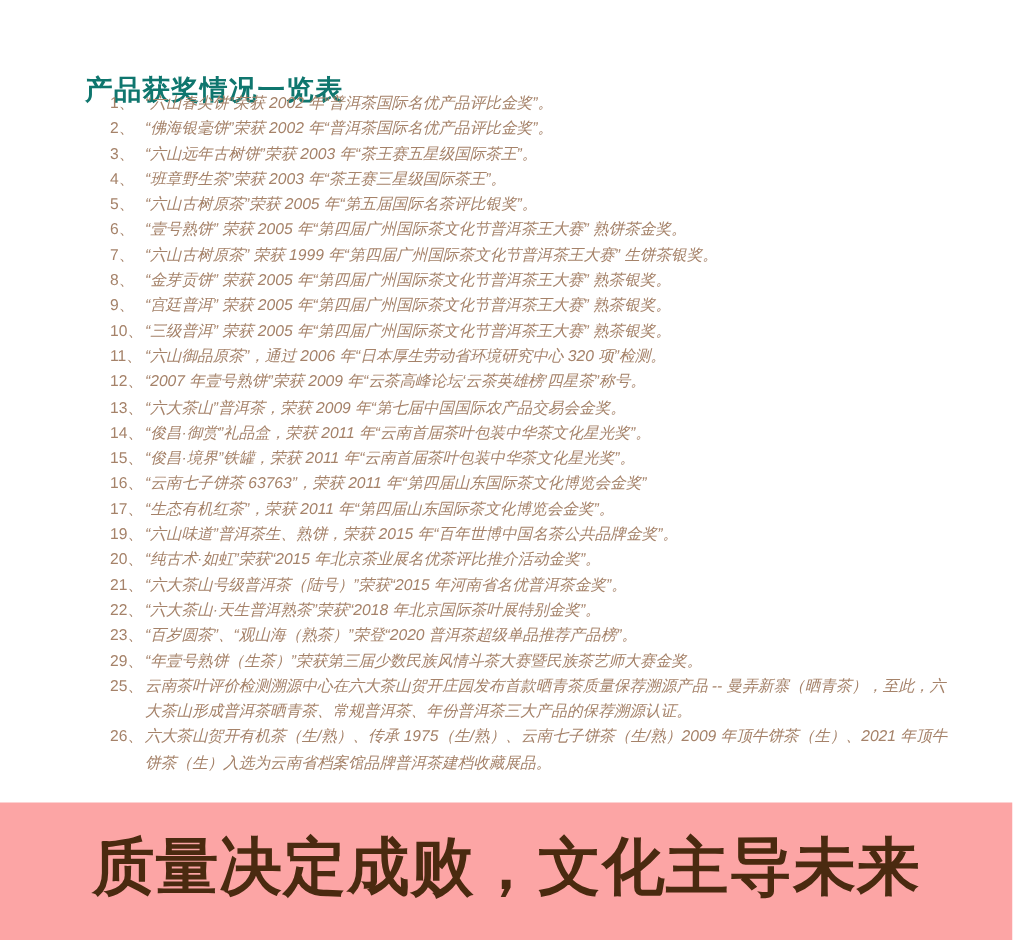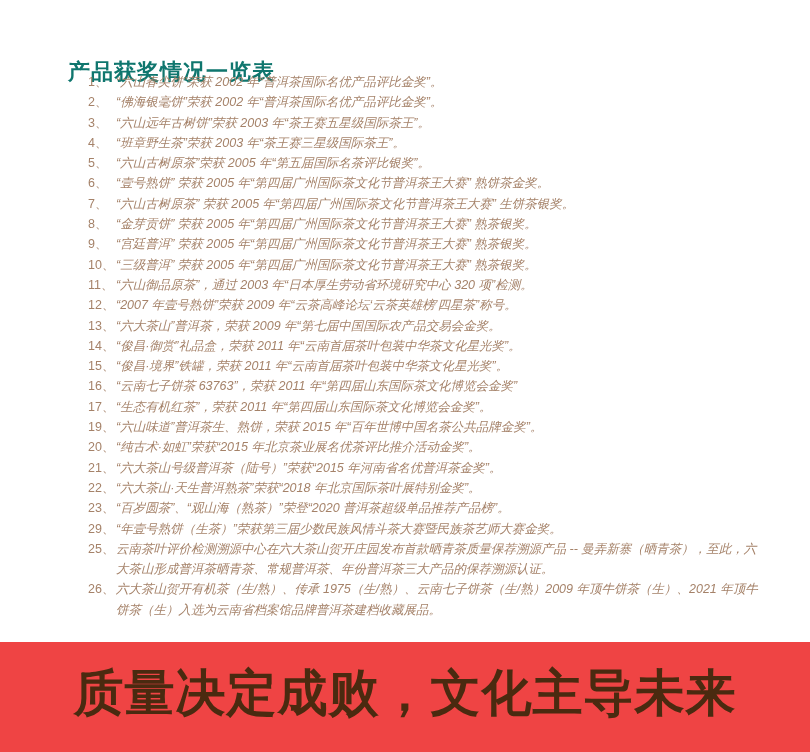--- a/index.html
+++ b/index.html
@@ -51,21 +51,21 @@
   .award-text {
     flex: 1;
     font-style: italic;
   }
   .banner {
     position: absolute;
     left: 0;
     bottom: 0;
     width: 810px;
     height: 110px;
-    background: #ef4444;
+    background: #fca5a5;
     display: flex;
     align-items: center;
     justify-content: center;
   }
   .banner-text {
     font-family: "Liberation Serif", serif;
     font-size: 50px;
     font-weight: 900;
     color: #4a2a10;
     letter-spacing: 1px;
@@ -107,41 +107,41 @@
         <span class="award-text">“六山古树原茶”荣获 2005 年“第五届国际名茶评比银奖”。</span>
       </li>
 
       <li class="award-item">
         <span class="award-num">6、</span>
         <span class="award-text">“壹号熟饼” 荣获 2005 年“第四届广州国际茶文化节普洱茶王大赛” 熟饼茶金奖。</span>
       </li>
 
       <li class="award-item">
         <span class="award-num">7、</span>
-        <span class="award-text">“六山古树原茶” 荣获 2005 年“第四届广州国际茶文化节普洱茶王大赛” 生饼茶银奖。</span>
+        <span class="award-text">“六山古树原茶” 荣获 1999 年“第四届广州国际茶文化节普洱茶王大赛” 生饼茶银奖。</span>
       </li>
 
       <li class="award-item">
         <span class="award-num">8、</span>
         <span class="award-text">“金芽贡饼” 荣获 2005 年“第四届广州国际茶文化节普洱茶王大赛” 熟茶银奖。</span>
       </li>
 
       <li class="award-item">
         <span class="award-num">9、</span>
         <span class="award-text">“宫廷普洱” 荣获 2005 年“第四届广州国际茶文化节普洱茶王大赛” 熟茶银奖。</span>
       </li>
 
       <li class="award-item">
         <span class="award-num">10、</span>
         <span class="award-text">“三级普洱” 荣获 2005 年“第四届广州国际茶文化节普洱茶王大赛” 熟茶银奖。</span>
       </li>
 
       <li class="award-item">
         <span class="award-num">11、</span>
-        <span class="award-text">“六山御品原茶”，通过 2003 年“日本厚生劳动省环境研究中心 320 项”检测。</span>
+        <span class="award-text">“六山御品原茶”，通过 2006 年“日本厚生劳动省环境研究中心 320 项”检测。</span>
       </li>
 
       <li class="award-item">
         <span class="award-num">12、</span>
         <span class="award-text">“2007 年壹号熟饼”荣获 2009 年“云茶高峰论坛‘云茶英雄榜’四星茶”称号。</span>
       </li>
 
       <li class="award-item">
         <span class="award-num">13、</span>
         <span class="award-text">“六大茶山”普洱茶，荣获 2009 年“第七届中国国际农产品交易会金奖。</span>

